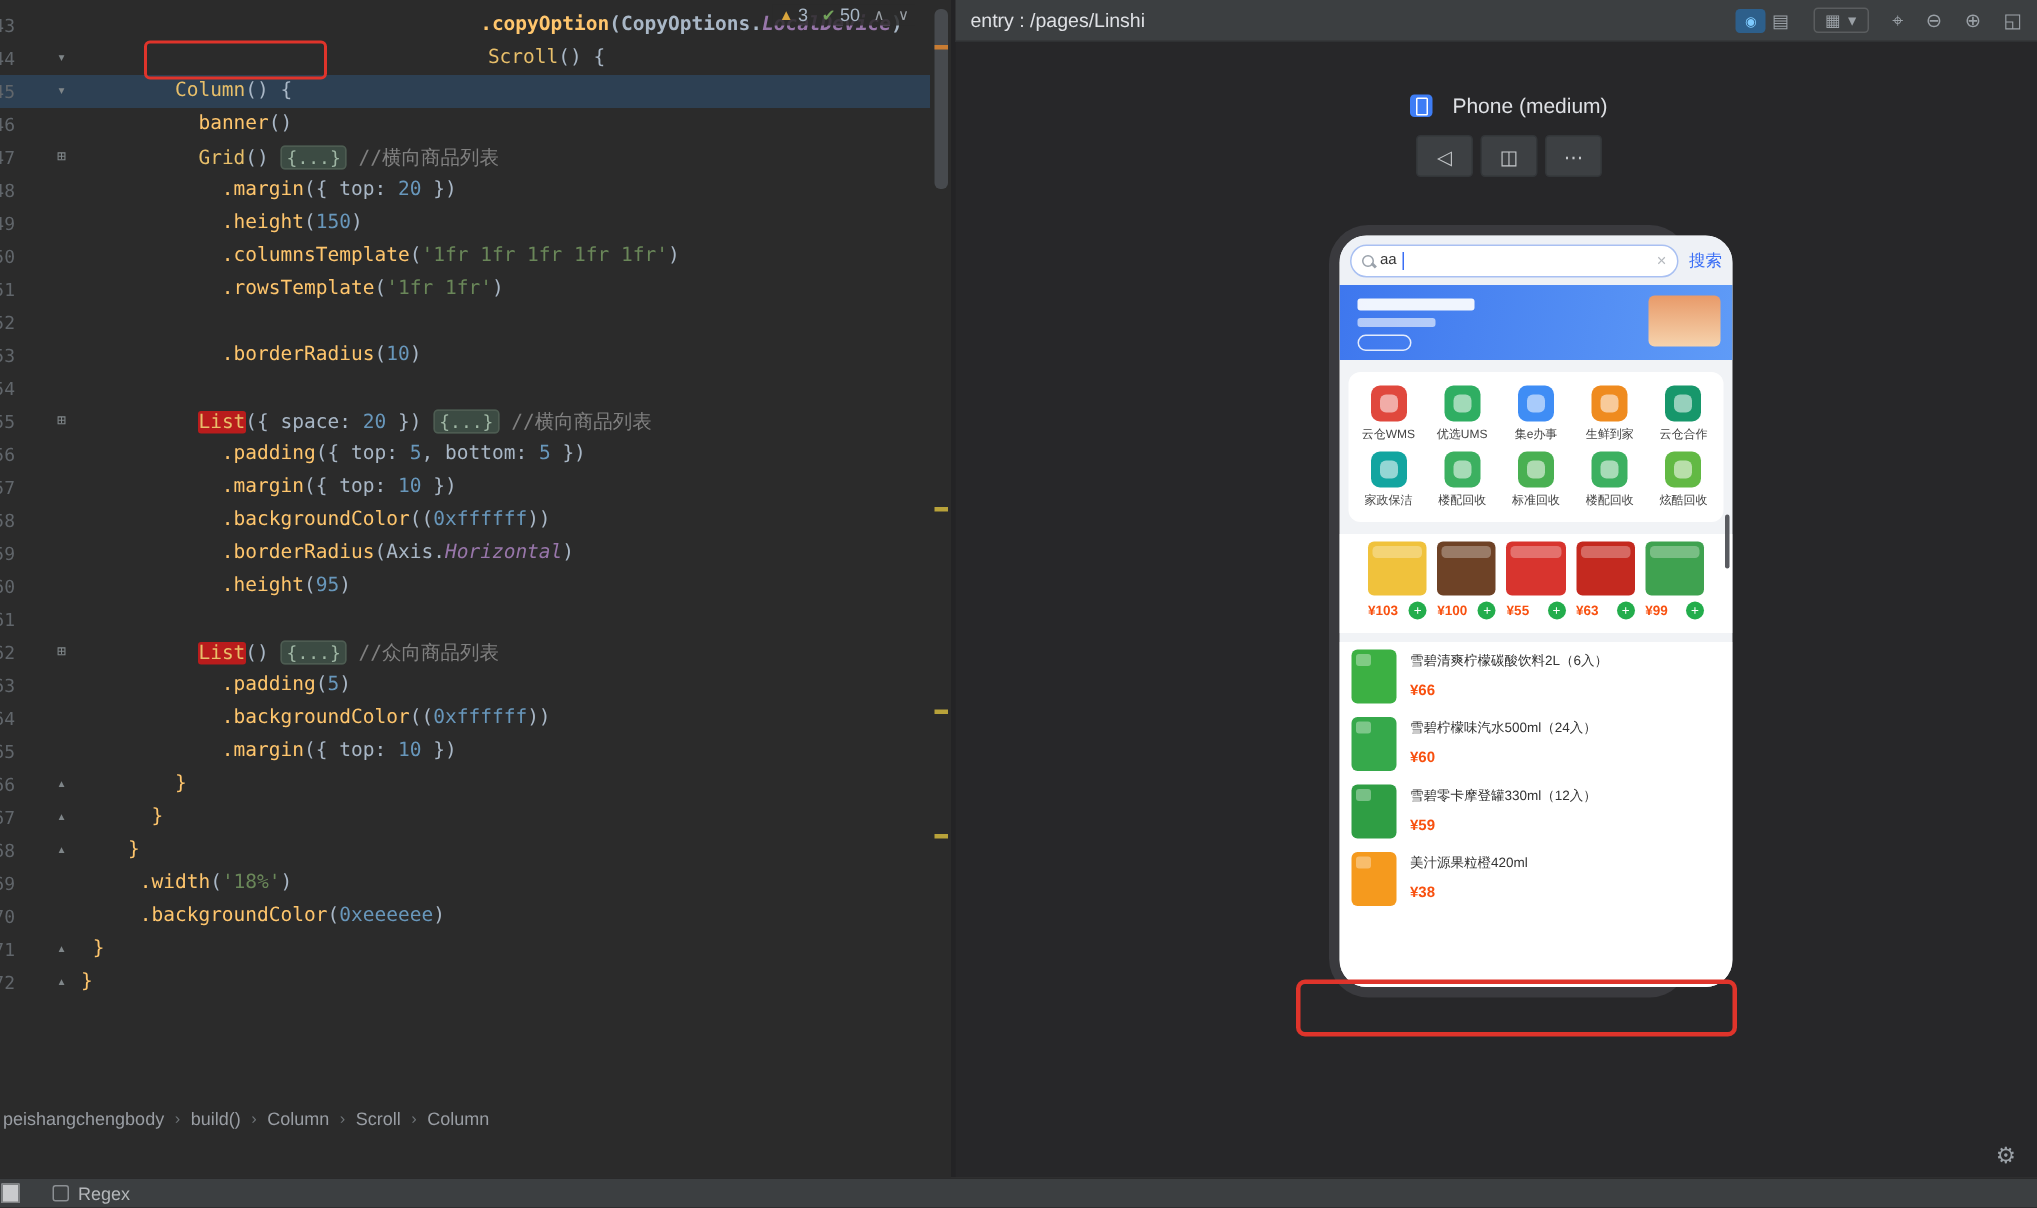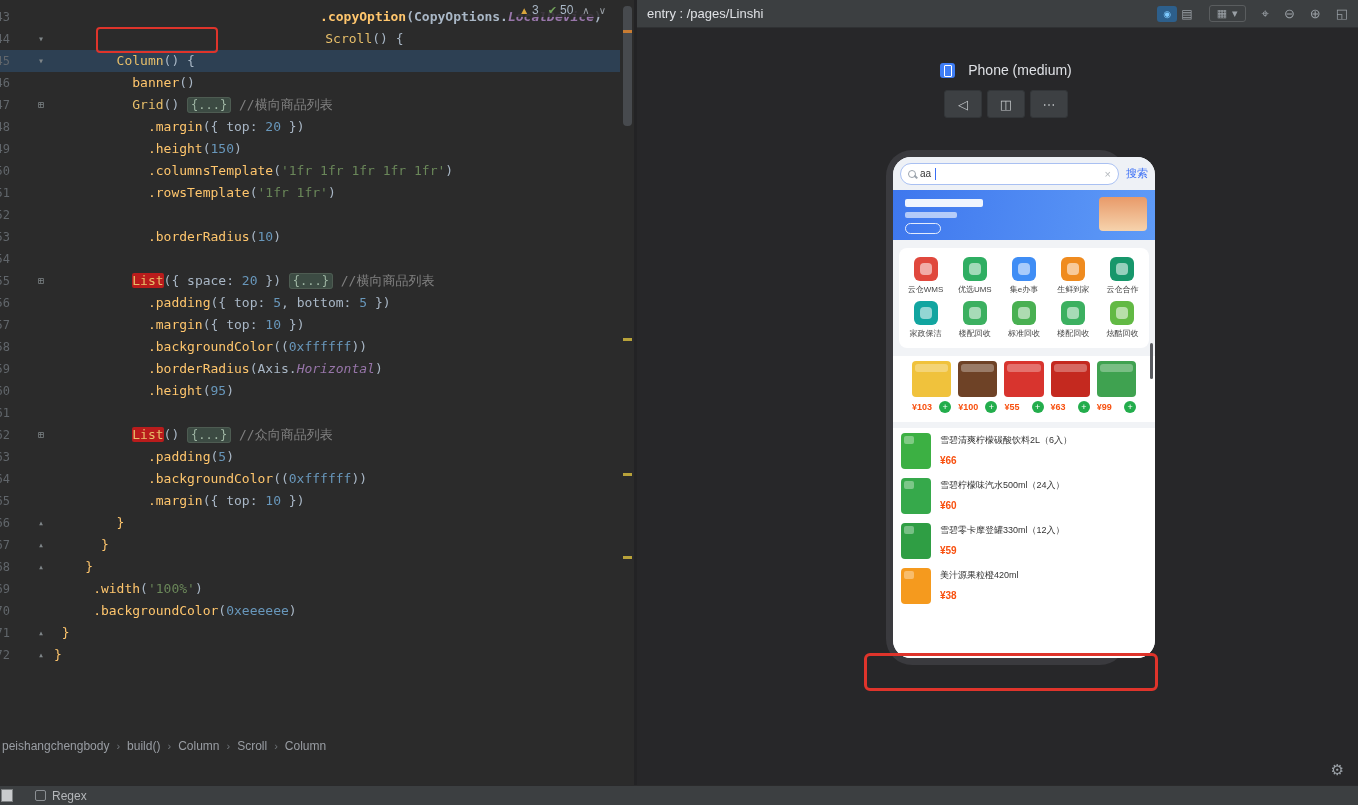--- a/index.html
+++ b/index.html
@@ -169,21 +169,21 @@
           <div class="code-row"><span class="gnum">59</span><span class="gfold"></span><span class="gcode" style="padding-left: 12ch;"><span class="t-m">.borderRadius</span><span class="t-p">(</span><span class="t-p">Axis</span><span class="t-p">.</span><span class="t-e">Horizontal</span><span class="t-p">)</span></span></div>
           <div class="code-row"><span class="gnum">60</span><span class="gfold"></span><span class="gcode" style="padding-left: 12ch;"><span class="t-m">.height</span><span class="t-p">(</span><span class="t-n">95</span><span class="t-p">)</span></span></div>
           <div class="code-row"><span class="gnum">61</span><span class="gfold"></span><span class="gcode" style="padding-left: 0ch;"></span></div>
           <div class="code-row"><span class="gnum">62</span><span class="gfold">⊞</span><span class="gcode" style="padding-left: 10ch;"><span class="t-hl">List</span><span class="t-p">() </span><span class="t-fold">{...}</span><span class="t-c"> //众向商品列表</span></span></div>
           <div class="code-row"><span class="gnum">63</span><span class="gfold"></span><span class="gcode" style="padding-left: 12ch;"><span class="t-m">.padding</span><span class="t-p">(</span><span class="t-n">5</span><span class="t-p">)</span></span></div>
           <div class="code-row"><span class="gnum">64</span><span class="gfold"></span><span class="gcode" style="padding-left: 12ch;"><span class="t-m">.backgroundColor</span><span class="t-p">((</span><span class="t-n">0xffffff</span><span class="t-p">))</span></span></div>
           <div class="code-row"><span class="gnum">65</span><span class="gfold"></span><span class="gcode" style="padding-left: 12ch;"><span class="t-m">.margin</span><span class="t-p">({ top: </span><span class="t-n">10</span><span class="t-p"> })</span></span></div>
           <div class="code-row"><span class="gnum">66</span><span class="gfold">▴</span><span class="gcode" style="padding-left: 8ch;"><span class="t-b">}</span></span></div>
           <div class="code-row"><span class="gnum">67</span><span class="gfold">▴</span><span class="gcode" style="padding-left: 6ch;"><span class="t-b">}</span></span></div>
           <div class="code-row"><span class="gnum">68</span><span class="gfold">▴</span><span class="gcode" style="padding-left: 4ch;"><span class="t-b">}</span></span></div>
-          <div class="code-row"><span class="gnum">69</span><span class="gfold"></span><span class="gcode" style="padding-left: 5ch;"><span class="t-m">.width</span><span class="t-p">(</span><span class="t-s">'100%'</span><span class="t-p">)</span></span></div>
+          <div class="code-row"><span class="gnum">69</span><span class="gfold"></span><span class="gcode" style="padding-left: 5ch;"><span class="t-m">.width</span><span class="t-p">(</span><span class="t-s">'18%'</span><span class="t-p">)</span></span></div>
           <div class="code-row"><span class="gnum">70</span><span class="gfold"></span><span class="gcode" style="padding-left: 5ch;"><span class="t-m">.backgroundColor</span><span class="t-p">(</span><span class="t-n">0xeeeeee</span><span class="t-p">)</span></span></div>
           <div class="code-row"><span class="gnum">71</span><span class="gfold">▴</span><span class="gcode" style="padding-left: 1ch;"><span class="t-b">}</span></span></div>
           <div class="code-row"><span class="gnum">72</span><span class="gfold">▴</span><span class="gcode" style="padding-left: 0ch;"><span class="t-b">}</span></span></div>
         </div>
       <div class="editor-red-box"></div>
 
       <div class="inspection">
         <span class="insp-group">
           <span class="insp-warn-icon">▲</span>
           <span>3</span>

